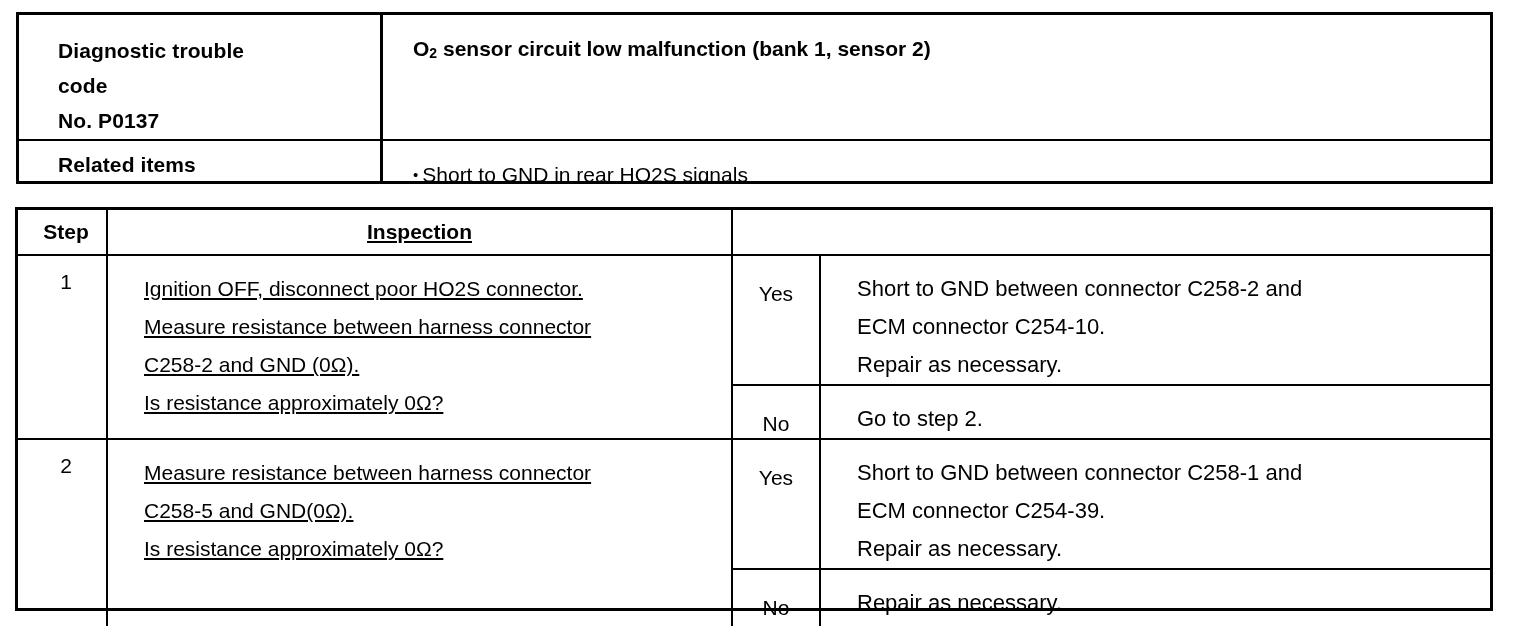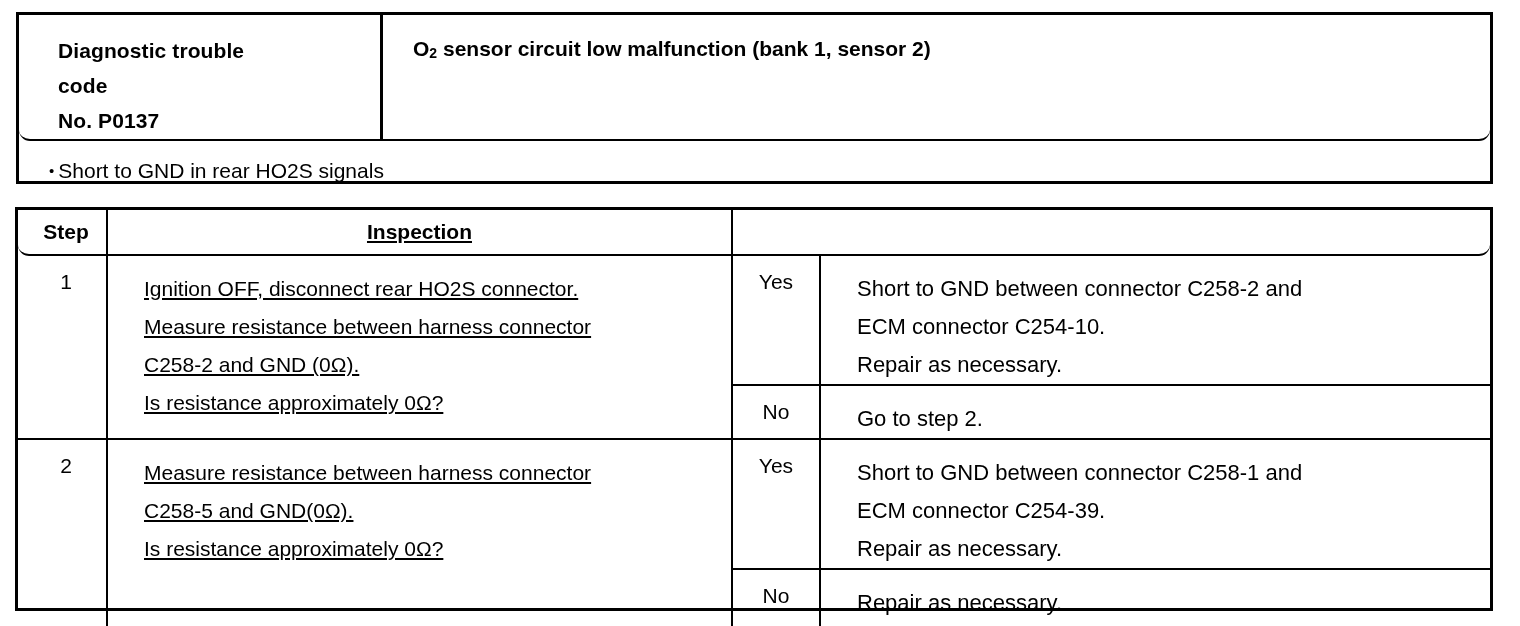--- a/index.html
+++ b/index.html
@@ -19,21 +19,20 @@
   
   .tbl {
     position: absolute;
     box-sizing: border-box;
     border: 3px solid #000;
     background: #fff;
   }
   .row {
     display: flex;
     box-sizing: border-box;
-    border-radius: 11px;
   }
   .cell {
     box-sizing: border-box;
     position: relative;
     overflow: hidden;
   }
   .bb { border-bottom: 2px solid #000; }
   .br { border-right: 2px solid #000; }
   .brthick { border-right: 3px solid #000; }
 
@@ -63,21 +62,21 @@
     flex: 1;
     padding: 18px 0 0 30px;
     font-weight: bold;
     font-size: 21px;
     line-height: 32px;
   }
   .c-value.plain {
     font-weight: normal;
     padding-top: 18px;
     display: flex;
-    align-items: center;
+    align-items: flex-start;
   }
   .sub { font-size: 14px; vertical-align: -2px; }
   .bullet-line { white-space: nowrap; }
   .bullet-line .dot {
     font-size: 15px;
     vertical-align: 2px;
     margin-right: 4px;
   }
 
   
@@ -125,21 +124,21 @@
   }
   .yn-branch {
     display: flex;
     align-items: stretch;
     border-bottom: 2px solid #000;
   }
   .yn-branch:last-child { border-bottom: none; }
   .yn-label {
     display: flex;
     justify-content: center;
-    padding-top: 14px;
+    padding-top: 26px;
     font-size: 21px;
   }
   .act-text {
     flex: 1;
     padding: 14px 10px 0 36px;
     font-size: 22px;
     line-height: 38px;
   }
   .ln { display: block; white-space: nowrap; }
 
@@ -161,39 +160,42 @@
       <span class="ln">Diagnostic trouble</span>
       <span class="ln">code</span>
       <span class="ln">No. P0137</span>
     </div>
     <div class="cell c-value">
       <span class="ln"><span>O</span><span class="sub">2</span><span> sensor circuit low malfunction (bank 1, sensor 2)</span></span>
     </div>
   </div>
 
   <div class="row r2">
+    <div class="cell c-label mid brthick">
+      <span>Related items</span>
+    </div>
     <div class="cell c-value plain">
       <span class="bullet-line"><span class="dot">•</span><span>Short to GND in rear HO2S signals</span></span>
     </div>
   </div>
 
 </div>
 
 <div class="tbl" id="steps-table">
 
   <div class="row hdr-row bb">
     <div class="cell hdr-cell col-step br">Step</div>
     <div class="cell hdr-cell col-insp br">Inspection</div>
     <div class="cell hdr-cell col-yn"></div>
   </div>
 
   <div class="step-block h-step1">
     <div class="cell step-num col-step br">1</div>
     <div class="cell insp-text col-insp br">
-      <span class="ln">Ignition OFF, disconnect rear HO2S connector.</span>
+      <span class="ln">Ignition OFF, disconnect poor HO2S connector.</span>
       <span class="ln">Measure resistance between harness connector</span>
       <span class="ln">C258-2 and GND (0Ω).</span>
       <span class="ln">Is resistance approximately 0Ω?</span>
     </div>
     <div class="yn-act">
 
       <div class="yn-branch h-yes1">
         <div class="cell yn-label col-yn br">Yes</div>
         <div class="cell act-text">
           <span class="ln">Short to GND between connector C258-2 and</span>

